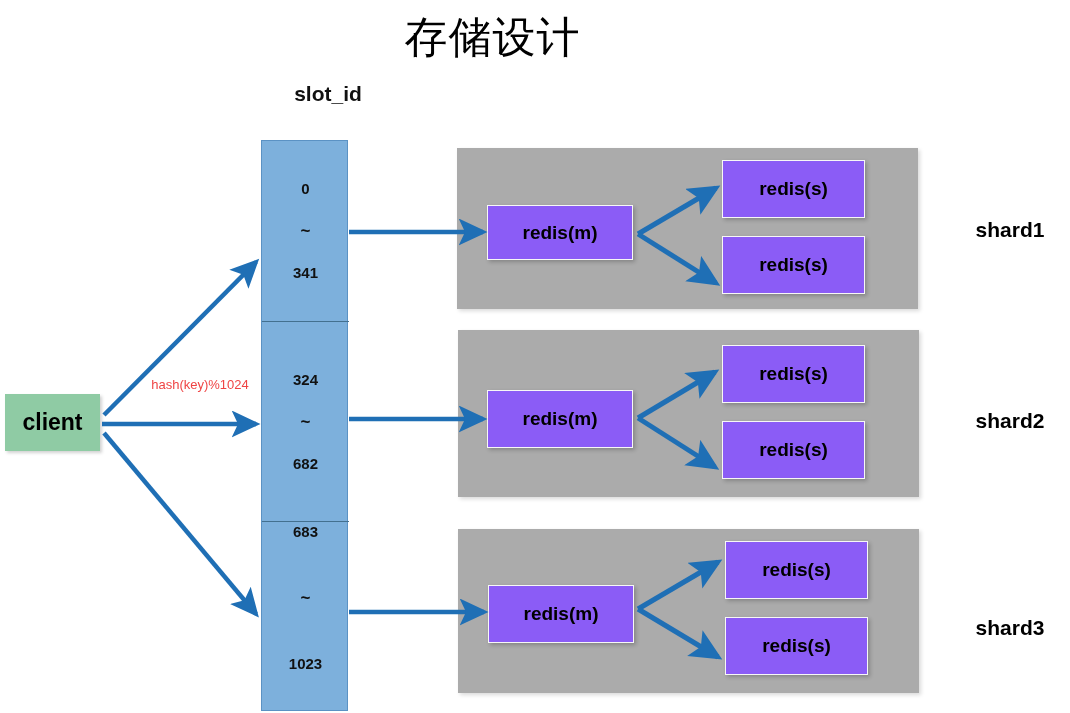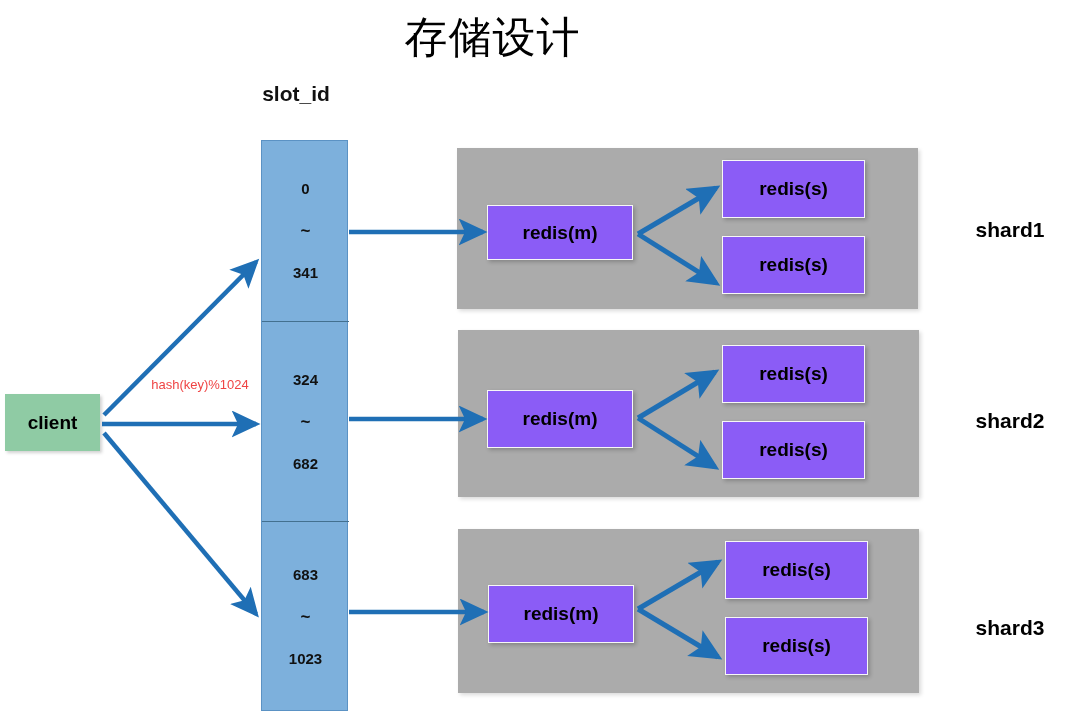--- a/index.html
+++ b/index.html
@@ -35,21 +35,21 @@
     text-align: center;
     font-size: 43px;
     line-height: 54px;
     color: #000000;
     letter-spacing: 1px;
   }
 
   
   .slot-header {
     position: absolute;
-    left: 216px;
+    left: 248px;
     top: 82px;
     width: 160px;
     text-align: center;
     font-size: 21px;
     font-weight: bold;
     color: #111111;
   }
 
   
   .slot-column {
@@ -94,21 +94,21 @@
   .client-box {
     position: absolute;
     left: 5px;
     top: 394px;
     width: 95px;
     height: 57px;
     background: #8FCBA4;
     display: flex;
     align-items: center;
     justify-content: center;
-    font-size: 19px;
+    font-size: 23px;
     font-weight: bold;
     color: #000000;
     box-shadow: 2px 2px 3px rgba(0,0,0,0.18);
   }
 
   
   .hash-label {
     position: absolute;
     left: 139px;
     top: 374px;
@@ -165,21 +165,21 @@
     </div>
     <div class="slot-divider" style="top:180px;"></div>
 
     <div class="slot-cell" style="top:181px; height:199px;">
       <span>324</span>
       <span class="tilde">~</span>
       <span>682</span>
     </div>
     <div class="slot-divider" style="top:380px;"></div>
 
-    <div class="slot-cell" style="top:381px; height:190px;">
+    <div class="slot-cell" style="top:362px; height:190px;gap:24px;">
       <span>683</span>
       <span class="tilde">~</span>
       <span>1023</span>
     </div>
   </div>
 
   <div class="client-box">client</div>
 
   <div class="hash-label">hash(key)%1024</div>
 

